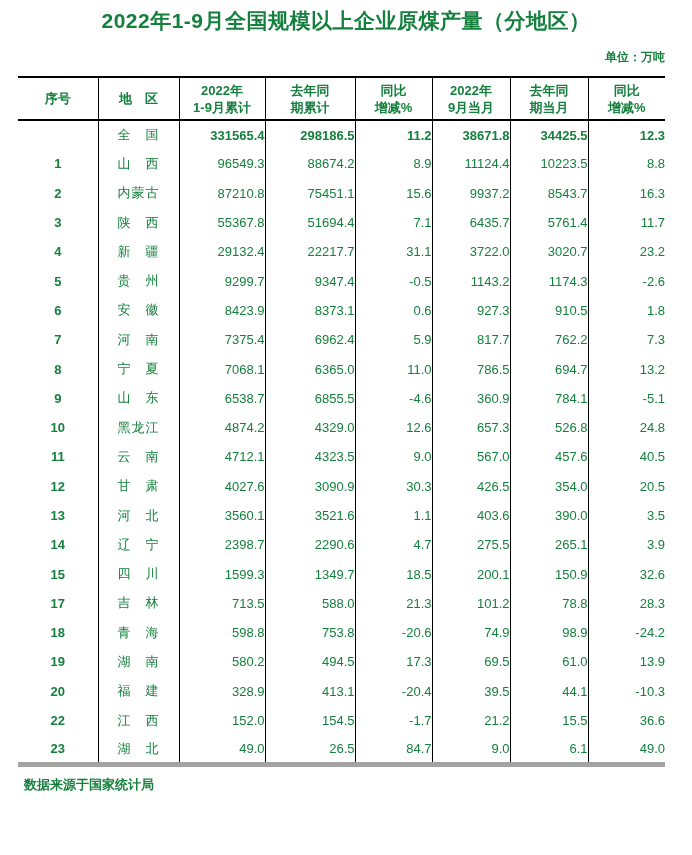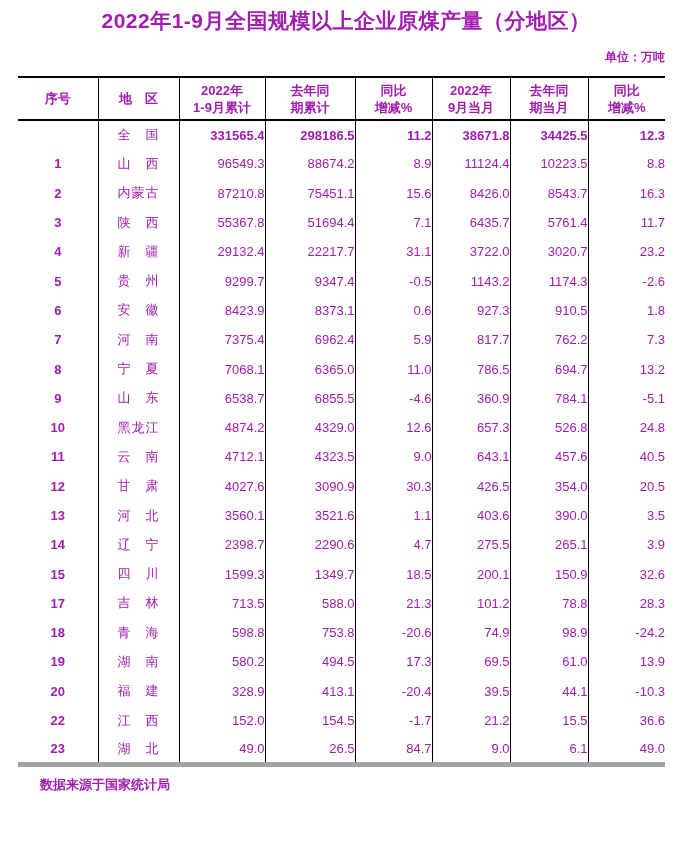--- a/index.html
+++ b/index.html
@@ -2,21 +2,21 @@
 <html><head>
 <meta charset="utf-8">
 <style>
   * { margin: 0; padding: 0; box-sizing: border-box; }
   html, body { background: #ffffff; }
   .page {
     position: relative;
     width: 692px;
     height: 855px;
     background: #ffffff;
-    color: #a21caf;
+    color: #15803d;
     font-family: "Liberation Sans", sans-serif;
     overflow: hidden;
   }
   .title {
     padding-top: 8px;
     text-align: center;
     font-size: 21px;
     font-weight: bold;
     letter-spacing: 0.5px;
     line-height: 26px;
@@ -57,21 +57,21 @@
   
   table.data-table th + th,
   table.data-table td + td { border-left: 1px solid #000000; }
   .h-line { display: block; }
   .h-line:empty { display: none; }
   td.c-no { text-align: center; font-weight: bold; }
   td.c-region { text-align: center; letter-spacing: 1px; }
   td.c-num { text-align: right; padding-right: 5px; }
   tr.bold-row td.c-num { font-weight: bold; }
   .footer {
-    margin-left: 40px;
+    margin-left: 24px;
     margin-top: 9px;
     font-size: 13px;
     font-weight: bold;
   }
 </style>
 </head>
 <body>
 
 <div class="page">
 
@@ -146,21 +146,21 @@
           <td class="c-num">11124.4</td>
           <td class="c-num">10223.5</td>
           <td class="c-num">8.8</td>
         </tr>
         <tr>
           <td class="c-no">2</td>
           <td class="c-region">内蒙古</td>
           <td class="c-num">87210.8</td>
           <td class="c-num">75451.1</td>
           <td class="c-num">15.6</td>
-          <td class="c-num">8426.0</td>
+          <td class="c-num">9937.2</td>
           <td class="c-num">8543.7</td>
           <td class="c-num">16.3</td>
         </tr>
         <tr>
           <td class="c-no">3</td>
           <td class="c-region">陕　西</td>
           <td class="c-num">55367.8</td>
           <td class="c-num">51694.4</td>
           <td class="c-num">7.1</td>
           <td class="c-num">6435.7</td>
@@ -236,21 +236,21 @@
           <td class="c-num">657.3</td>
           <td class="c-num">526.8</td>
           <td class="c-num">24.8</td>
         </tr>
         <tr>
           <td class="c-no">11</td>
           <td class="c-region">云　南</td>
           <td class="c-num">4712.1</td>
           <td class="c-num">4323.5</td>
           <td class="c-num">9.0</td>
-          <td class="c-num">643.1</td>
+          <td class="c-num">567.0</td>
           <td class="c-num">457.6</td>
           <td class="c-num">40.5</td>
         </tr>
         <tr>
           <td class="c-no">12</td>
           <td class="c-region">甘　肃</td>
           <td class="c-num">4027.6</td>
           <td class="c-num">3090.9</td>
           <td class="c-num">30.3</td>
           <td class="c-num">426.5</td>

